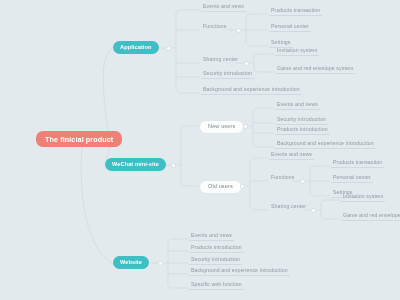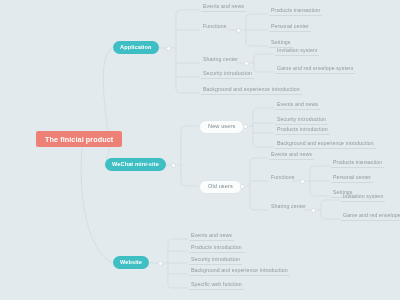--- a/index.html
+++ b/index.html
@@ -35,21 +35,21 @@
     white-space: nowrap;
     line-height: 1;
   }
   
   .n-root {
     background: #ee8175;
     color: #ffffff;
     font-size: 7.2px;
     font-weight: bold;
     padding: 4.5px 9px;
-    border-radius: 2px;
+    border-radius: 7px;
     letter-spacing: 0.1px;
   }
   
   .n-l1 {
     background: #3fbfc4;
     color: #ffffff;
     font-size: 5.6px;
     font-weight: bold;
     padding: 3.6px 7px;
     border-radius: 8px;

